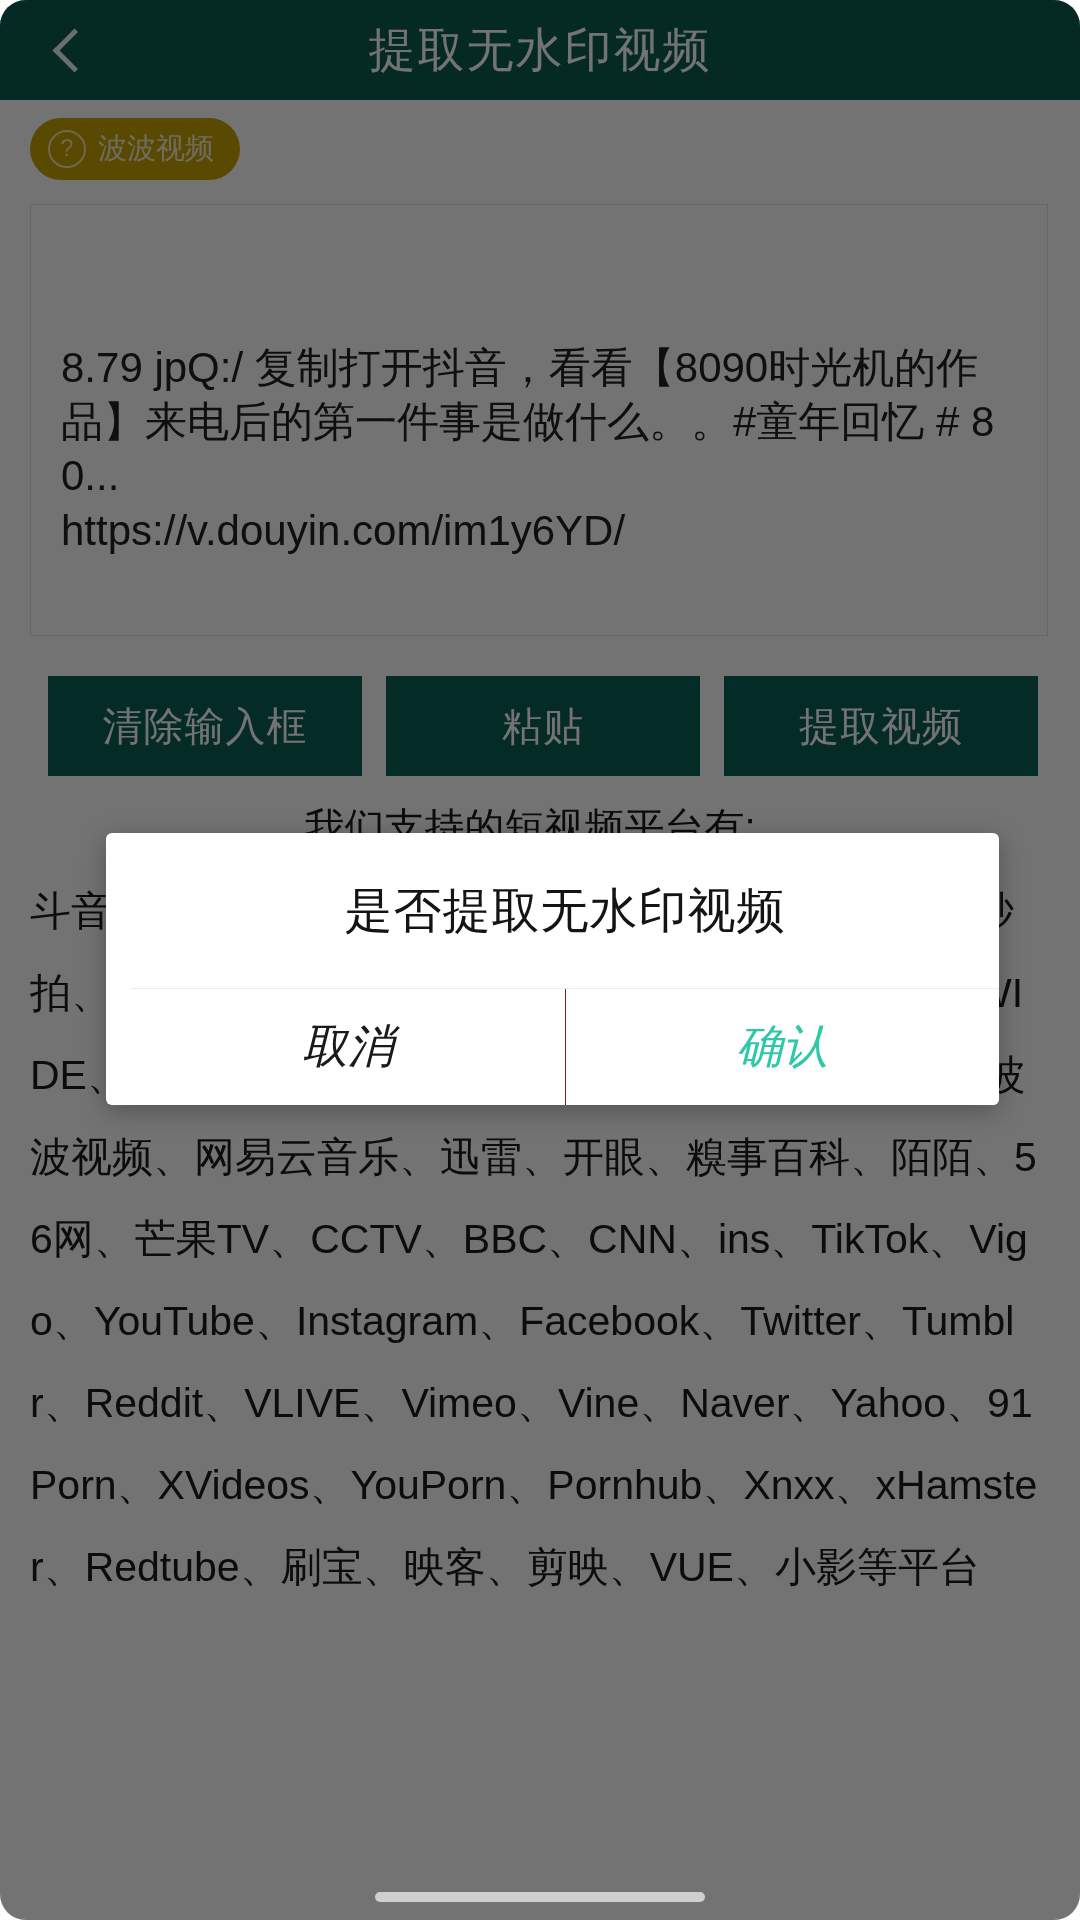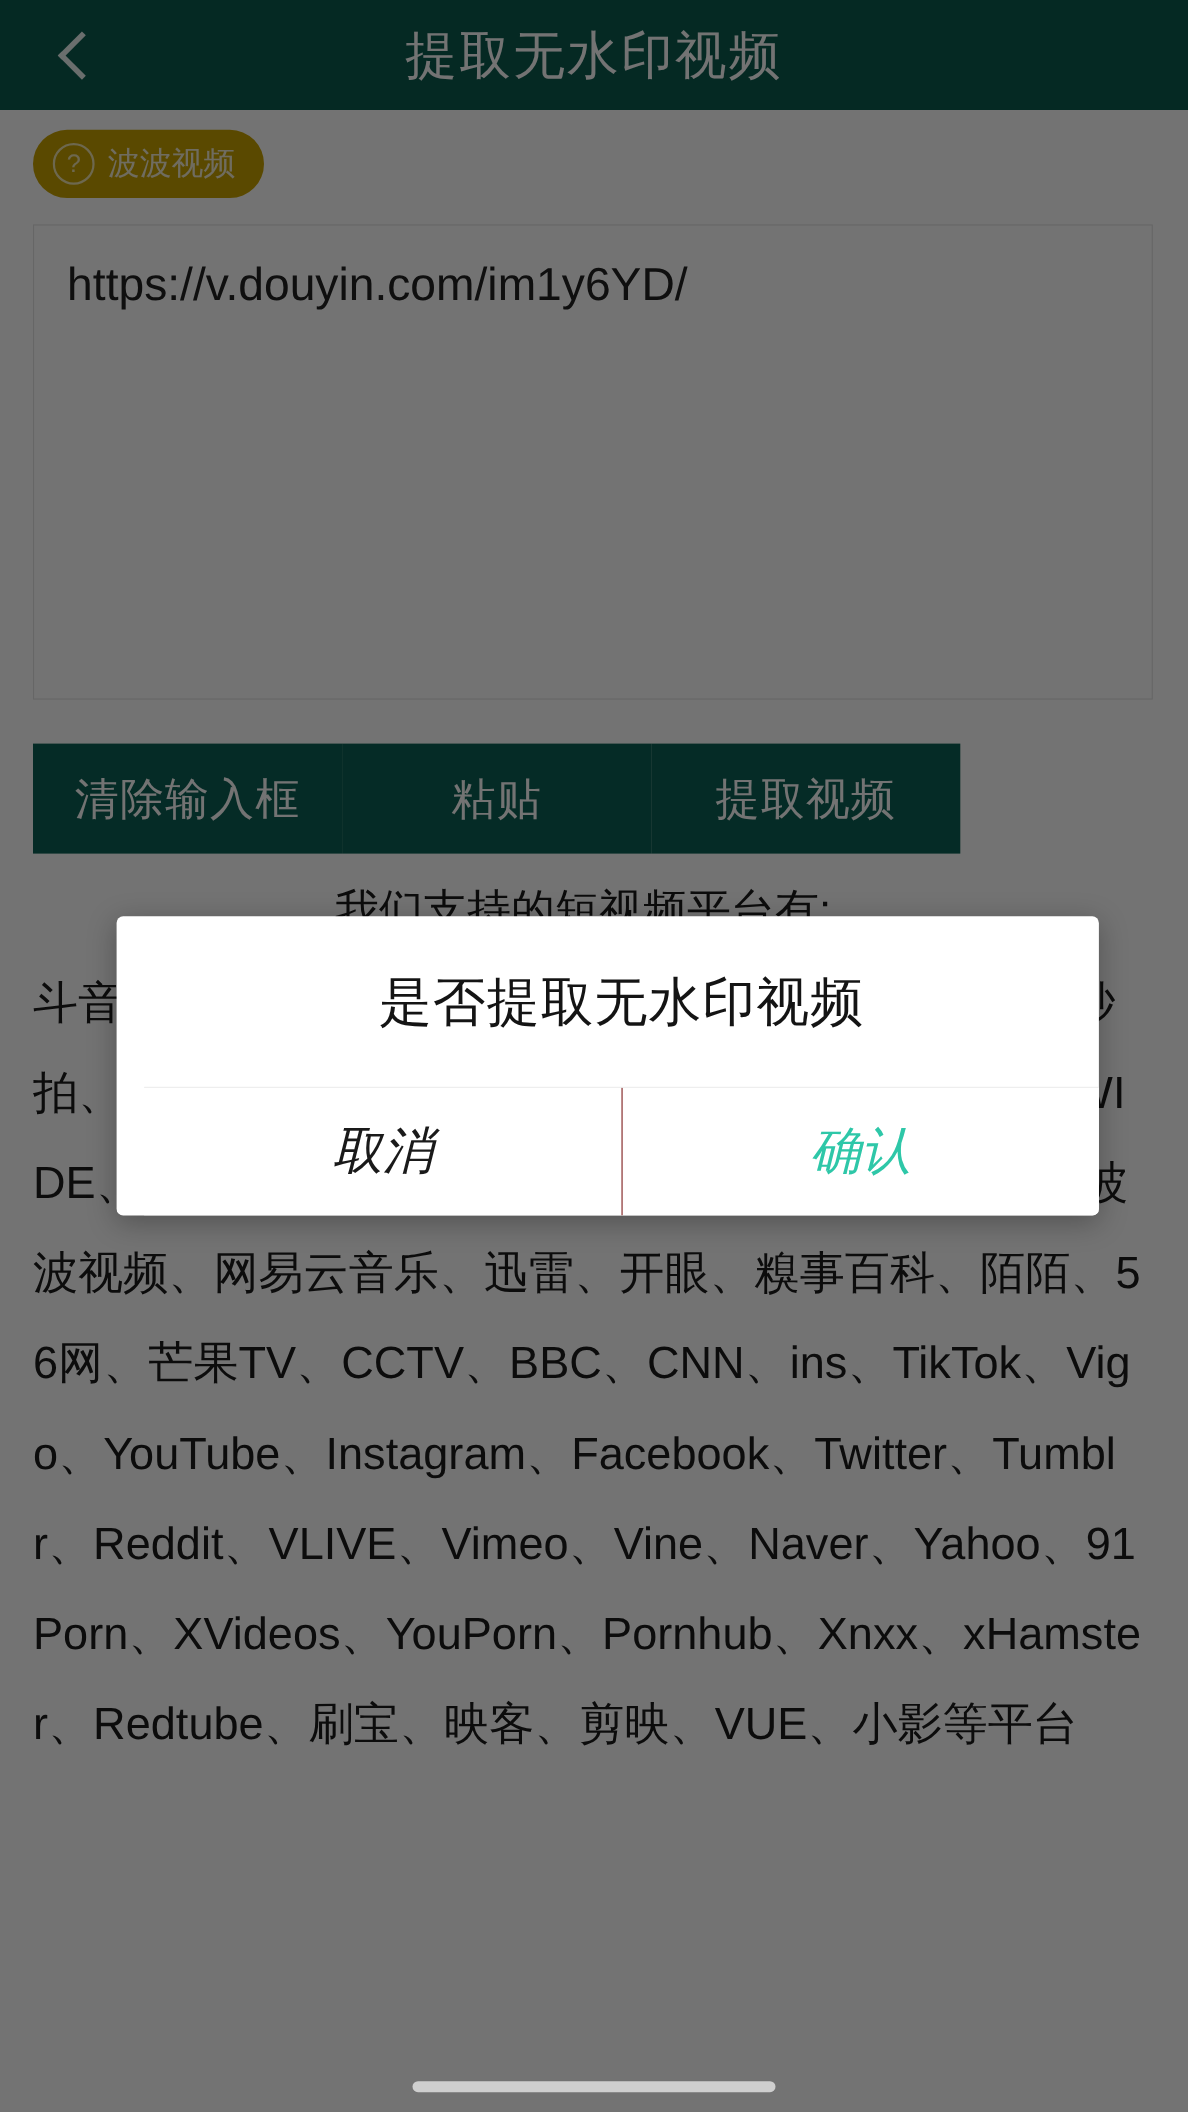--- a/index.html
+++ b/index.html
@@ -11,20 +11,21 @@
     background: #ffffff;
     font-family: "Liberation Sans", "DejaVu Sans", sans-serif;
   }
 
   #screen {
     position: relative;
     width: 1080px;
     height: 1920px;
     background: #d946ef;
     overflow: hidden;
+    border-radius: 26px;
   }
 
   
   #app-layer {
     position: absolute;
     inset: 0;
     background: #ffffff;
   }
 
   .appbar {
@@ -118,23 +119,23 @@
   }
   .input-url {
     color: #222222;
     font-size: 42px;
     line-height: 56px;
     word-break: break-all;
   }
 
   .action-row {
     position: absolute;
-    left: 30px;
+    left: 48px;
     top: 576px;
-    width: 843px;
+    width: 990px;
     display: flex;
     justify-content: space-between;
   }
   .action-btn {
     width: 314px;
     height: 100px;
     background: #0d6154;
     color: #ffffff;
     font-size: 40px;
     display: flex;
@@ -239,20 +240,21 @@
     </div>
 
     <div class="page-body">
 
       <div class="help-pill">
         <span class="help-qmark">?</span>
         <span class="help-label">波波视频</span>
       </div>
 
       <div class="input-card">
+        <div class="input-text">8.79 jpQ:/ 复制打开抖音，看看【8090时光机的作品】来电后的第一件事是做什么。。#童年回忆 # 80...</div>
         <div class="input-url">https://v.douyin.com/im1y6YD/</div>
       </div>
 
       <div class="action-row">
         <button class="action-btn">清除输入框</button>
         <button class="action-btn">粘贴</button>
         <button class="action-btn">提取视频</button>
       </div>
 
       <div class="platforms-heading">我们支持的短视频平台有:</div>

